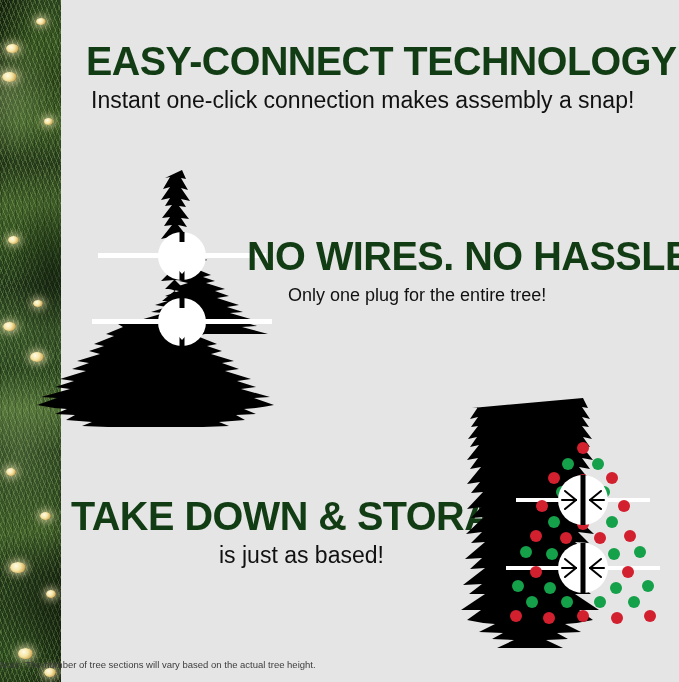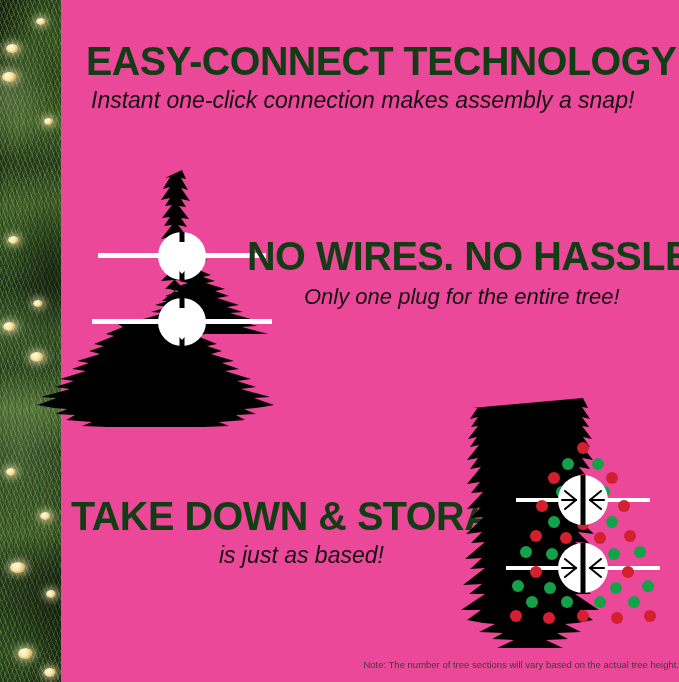--- a/index.html
+++ b/index.html
@@ -7,21 +7,21 @@
     padding: 0;
     background: #ffffff;
   }
   body {
     font-family: "Liberation Sans", sans-serif;
   }
   #page {
     position: relative;
     width: 679px;
     height: 682px;
-    background: #ec4899;
+    background: #e5e5e5;
     overflow: hidden;
   }
 
   
   #branch-strip {
     position: absolute;
     left: 0;
     top: 0;
     width: 61px;
     height: 682px;
@@ -91,57 +91,56 @@
     white-space: nowrap;
     line-height: 1;
   }
   .subheading {
     position: absolute;
     color: #111111;
     font-family: "Liberation Sans", sans-serif;
     font-weight: normal;
     white-space: nowrap;
     line-height: 1;
-    font-style: italic;
   }
   #title-1 {
     left: 86px; top: 41px;
     font-size: 40px;
     transform: scaleX(0.985);
     transform-origin: left center;
   }
   #sub-1 {
     left: 91px; top: 89px;
     font-size: 23px;
   }
   #title-2 {
     left: 247px; top: 236px;
     font-size: 40px;
     transform: scaleX(0.99);
     transform-origin: left center;
   }
   #sub-2 {
-    left: 304px; top: 286px;
-    font-size: 22px;
+    left: 288px; top: 286px;
+    font-size: 18px;
   }
   #title-3 {
     left: 71px; top: 496px;
     font-size: 40px;
     transform: scaleX(0.99);
     transform-origin: left center;
   }
   #sub-3 {
     left: 219px; top: 544px;
     font-size: 23px;
   }
   #footnote {
     position: absolute;
     left: 0; right: 0;
     top: 659px;
-    text-align: right;
+    text-align: left;
     color: #3c3c3c;
     font-size: 9.5px;
     font-family: "Liberation Sans", sans-serif;
     white-space: nowrap;
   }
 
   
   #tree-plain {
     position: absolute;
     left: 90px;

